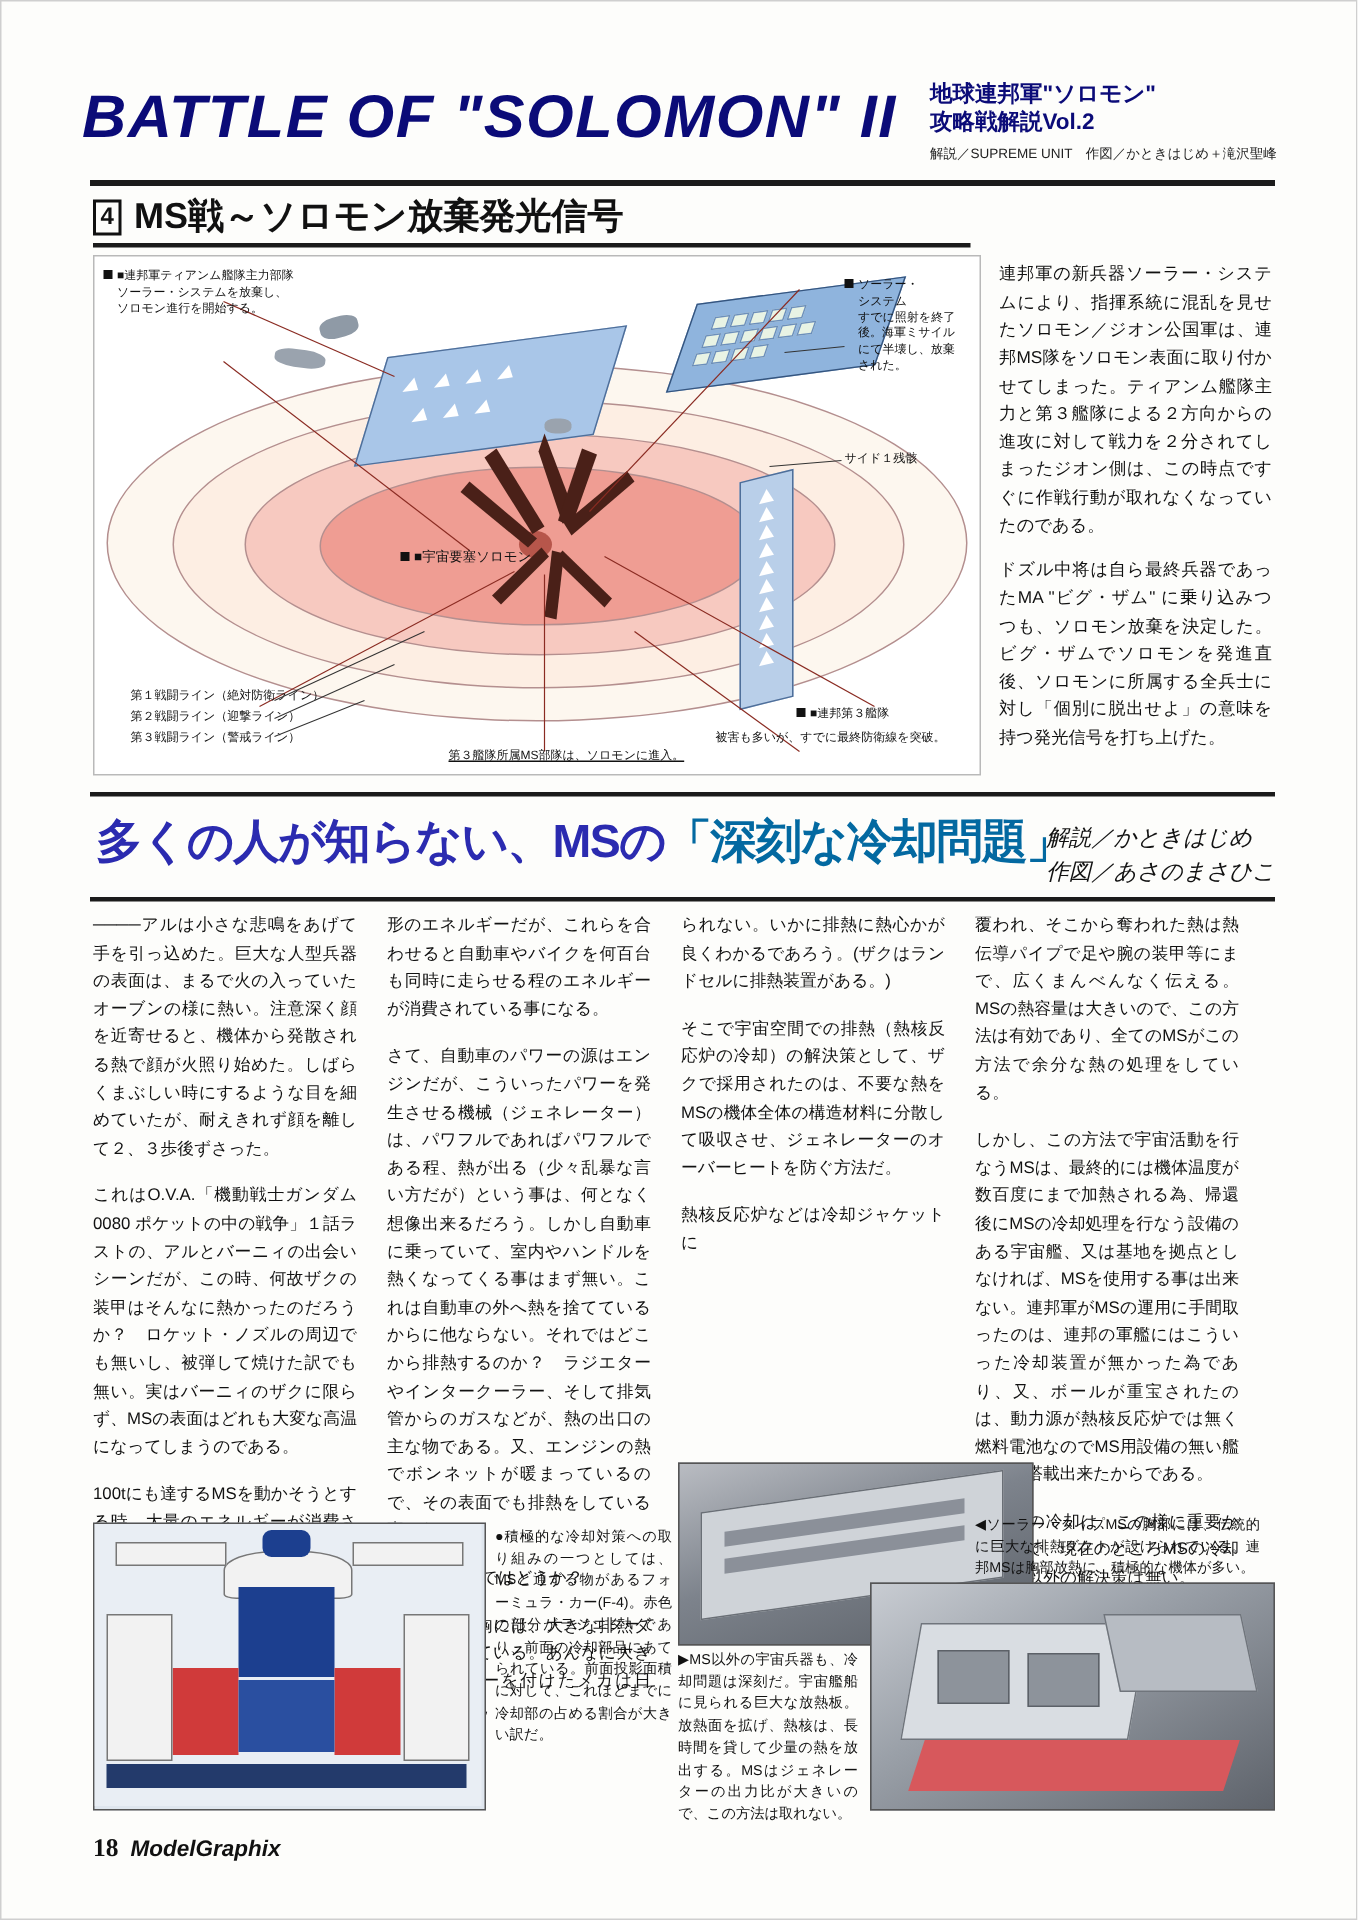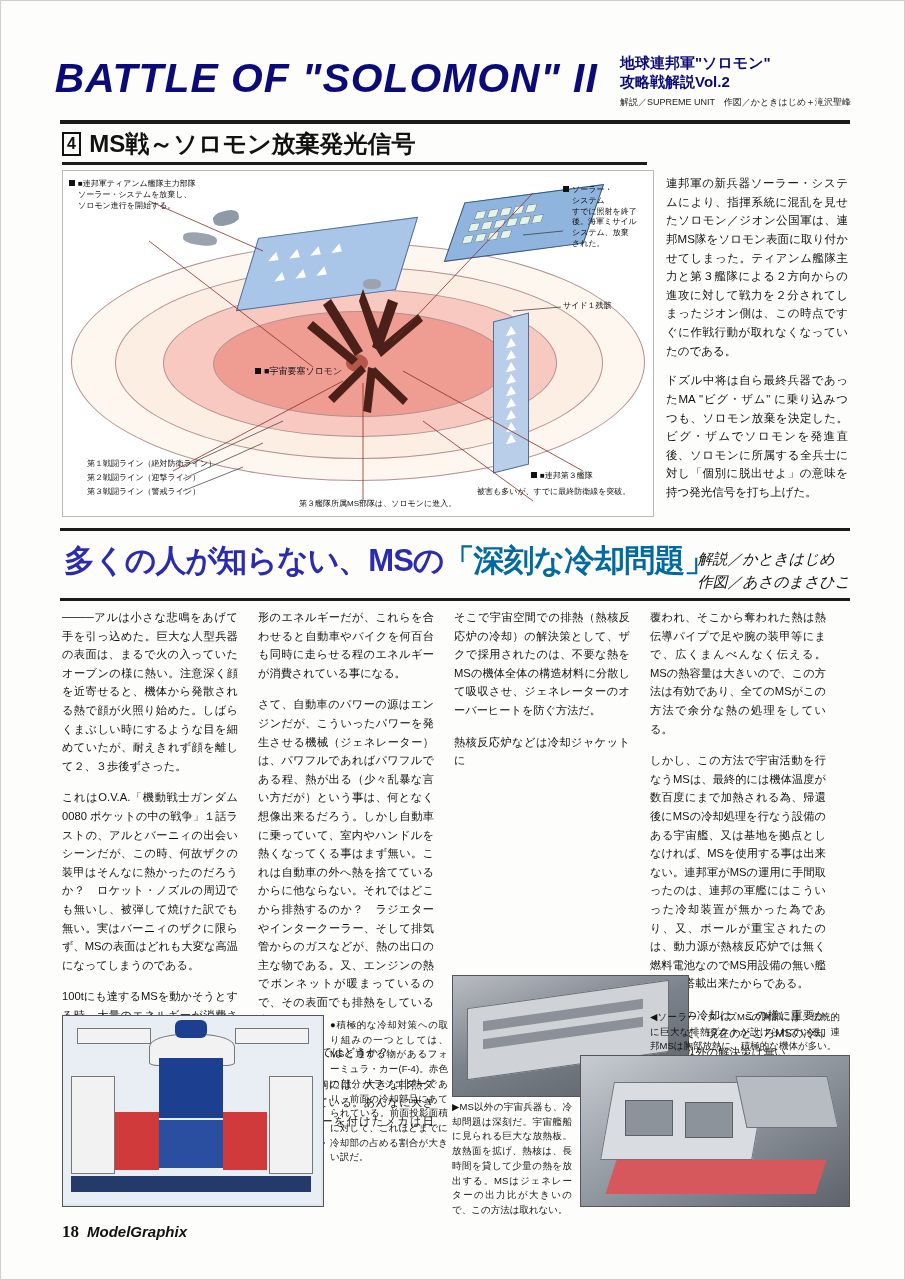--- a/index.html
+++ b/index.html
@@ -241,34 +241,34 @@
 
     <div class="lbl" style="left:6px;top:8px;">
       <span class="sq"></span><span>■連邦軍ティアンム艦隊主力部隊</span><br>
       <span style="margin-left:9px;">ソーラー・システムを放棄し、</span><br>
       <span style="margin-left:9px;">ソロモン進行を開始する。</span>
     </div>
     <div class="lbl" style="left:500px;top:14px;">
       <span class="sq"></span>ソーラー・<br><span style="margin-left:9px;">システム</span><br>
       <span style="margin-left:9px;">すでに照射を終了</span><br>
       <span style="margin-left:9px;text-align:right;">後。海軍ミサイル</span><br>
-      <span style="margin-left:9px;">システム、放棄</span><br>
+      <span style="margin-left:9px;">にて半壊し、放棄</span><br>
       <span style="margin-left:9px;">された。</span>
     </div>
     <div class="lbl" style="left:500px;top:130px;">サイド１残骸</div>
-    <div class="lbl" style="left:192px;top:194px;font-size:9px;">
+    <div class="lbl" style="left:204px;top:194px;font-size:9px;">
       <span class="sq"></span><span>■宇宙要塞ソロモン</span>
     </div>
     <div class="lbl" style="left:468px;top:300px;">
       <span class="sq"></span><span>■連邦第３艦隊</span>
     </div>
     <div class="lbl" style="left:24px;top:288px;">第１戦闘ライン（絶対防衛ライン）</div>
     <div class="lbl" style="left:24px;top:302px;">第２戦闘ライン（迎撃ライン）</div>
     <div class="lbl" style="left:24px;top:316px;">第３戦闘ライン（警戒ライン）</div>
-    <div class="lbl" style="left:236px;top:328px;">第３艦隊所属MS部隊は、ソロモンに進入。</div>
+    <div class="lbl" style="left:236px;top:328px;text-decoration:underline;">第３艦隊所属MS部隊は、ソロモンに進入。</div>
     <div class="lbl" style="left:414px;top:316px;">被害も多いが、すでに最終防衛線を突破。</div>
     <svg width="590" height="345" style="position:absolute;left:0;top:0;pointer-events:none;">
       <g stroke="#333" stroke-width="0.7" fill="none">
         <line x1="120" y1="296" x2="220" y2="250"></line>
         <line x1="120" y1="308" x2="200" y2="272"></line>
         <line x1="120" y1="320" x2="180" y2="296"></line>
         <line x1="500" y1="60" x2="460" y2="64"></line>
         <line x1="498" y1="136" x2="450" y2="140"></line>
       </g>
     </svg>
@@ -296,20 +296,21 @@
     <p>これはO.V.A.「機動戦士ガンダム0080 ポケットの中の戦争」１話ラストの、アルとバーニィの出会いシーンだが、この時、何故ザクの装甲はそんなに熱かったのだろうか？　ロケット・ノズルの周辺でも無いし、被弾して焼けた訳でも無い。実はバーニィのザクに限らず、MSの表面はどれも大変な高温になってしまうのである。</p>
     <p>100tにも達するMSを動かそうとする時、大量のエネルギーが消費される。ランドセル(バックパック)のロケットの燃焼エネルギー、モノアイやコンピューターの電気エネルギー、手足の関節の運動エネルギーなど、様々な</p>
   </div>
   <div class="col c2">
     <p>形のエネルギーだが、これらを合わせると自動車やバイクを何百台も同時に走らせる程のエネルギーが消費されている事になる。</p>
     <p>さて、自動車のパワーの源はエンジンだが、こういったパワーを発生させる機械（ジェネレーター）は、パワフルであればパワフルである程、熱が出る（少々乱暴な言い方だが）という事は、何となく想像出来るだろう。しかし自動車に乗っていて、室内やハンドルを熱くなってくる事はまず無い。これは自動車の外へ熱を捨てているからに他ならない。それではどこから排熱するのか？　ラジエターやインタークーラー、そして排気管からのガスなどが、熱の出口の主な物である。又、エンジンの熱でボンネットが暖まっているので、その表面でも排熱をしている事になる。</p>
     <p>それではMSではどうか？</p>
     <p>ガンダムの胸には、大きな排熱ダクトが付いている。あんなに大きなラジエターを付けたメカは日常、滅多に見</p>
   </div>
   <div class="col c3">
+    <p>られない。いかに排熱に熱心かが良くわかるであろう。(ザクはランドセルに排熱装置がある。)</p>
     <p>そこで宇宙空間での排熱（熱核反応炉の冷却）の解決策として、ザクで採用されたのは、不要な熱をMSの機体全体の構造材料に分散して吸収させ、ジェネレーターのオーバーヒートを防ぐ方法だ。</p>
     <p>熱核反応炉などは冷却ジャケットに</p>
   </div>
   <div class="col c4">
     <p>覆われ、そこから奪われた熱は熱伝導パイプで足や腕の装甲等にまで、広くまんべんなく伝える。MSの熱容量は大きいので、この方法は有効であり、全てのMSがこの方法で余分な熱の処理をしている。</p>
     <p>しかし、この方法で宇宙活動を行なうMSは、最終的には機体温度が数百度にまで加熱される為、帰還後にMSの冷却処理を行なう設備のある宇宙艦、又は基地を拠点としなければ、MSを使用する事は出来ない。連邦軍がMSの運用に手間取ったのは、連邦の軍艦にはこういった冷却装置が無かった為であり、又、ボールが重宝されたのは、動力源が熱核反応炉では無く燃料電池なのでMS用設備の無い艦艇にも搭載出来たからである。</p>
     <p>宇宙での冷却は、この様に重要かつ困難で、現在のところMSの冷却にこれ以外の解決策は無い。</p>
   </div>
 
   <div class="photo f1">

